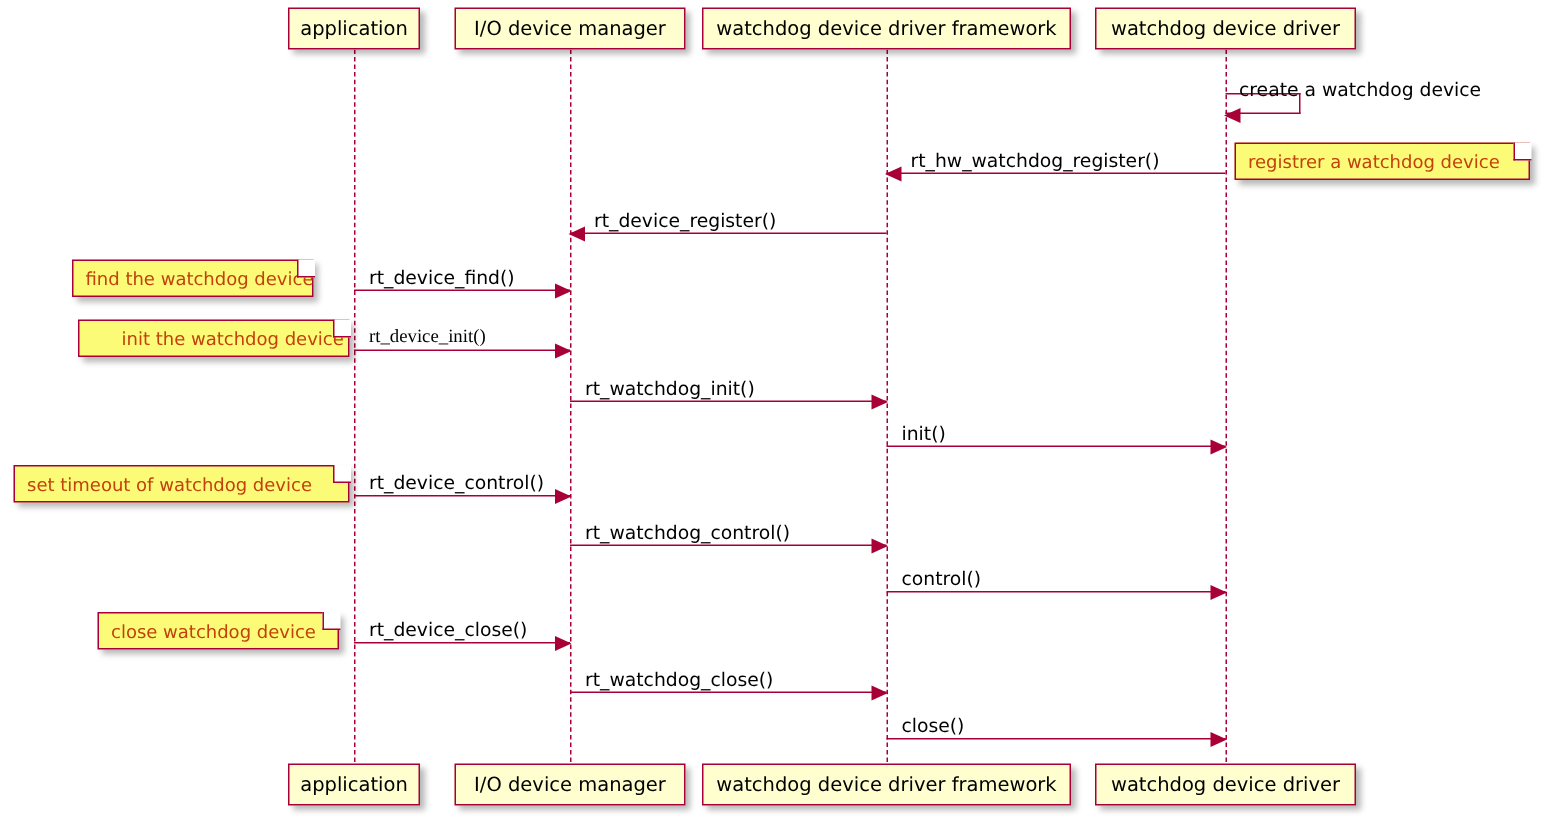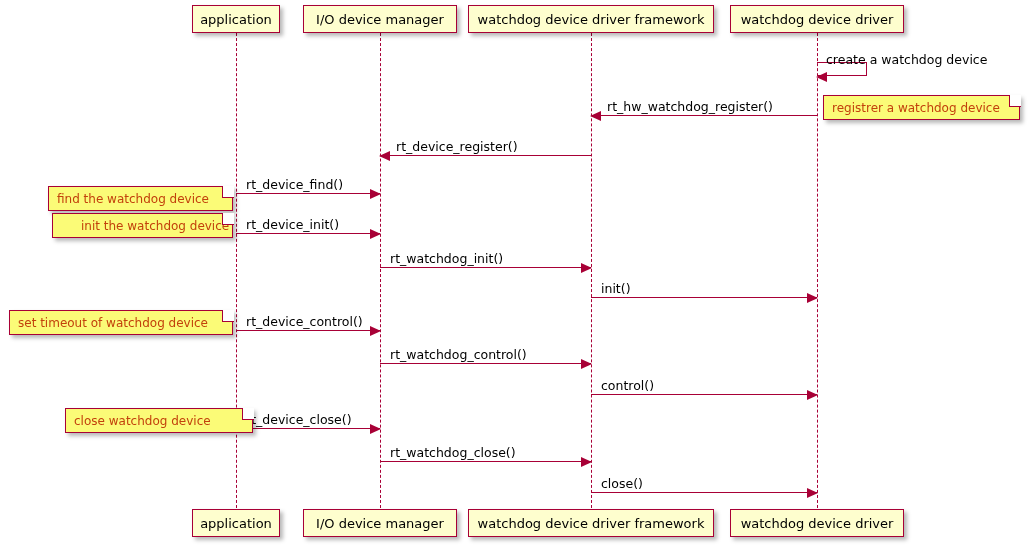--- a/index.html
+++ b/index.html
@@ -177,26 +177,26 @@
   <div class="msg left" style="left:380px; top:155px; width:211px;">
     <span class="head"></span>
   </div>
 
 
   <div class="msg-label" style="left:246px; top:177px;">rt_device_find()</div>
   <div class="msg right" style="left:236px; top:193px; width:144px;">
     <span class="head"></span>
   </div>
 
-  <div class="note" style="left:48px; top:186px; width:185px; height:25px;">
+  <div class="note" style="left:48px; top:173px; width:161px; height:25px;">
     <span>find the watchdog device</span>
     <span class="fold"></span>
   </div>
 
-  <div class="msg-label" style="left:246px; top:217px;">rt_device_init()</div>
+  <div class="msg-label" style="left:246px; top:217px;font-family:Liberation Serif, serif;">rt_device_init()</div>
   <div class="msg right" style="left:236px; top:233px; width:144px;">
     <span class="head"></span>
   </div>
 
   <div class="note" style="left:52px; top:213px; width:181px; height:25px;padding-left:28px;">
     <span>init the watchdog device</span>
     <span class="fold"></span>
   </div>
 
   <div class="msg-label" style="left:390px; top:251px;">rt_watchdog_init()</div>
@@ -227,21 +227,21 @@
   <div class="msg-label" style="left:601px; top:378px;">control()</div>
   <div class="msg right" style="left:591px; top:394px; width:226px;">
     <span class="head"></span>
   </div>
 
   <div class="msg-label" style="left:246px; top:412px;">rt_device_close()</div>
   <div class="msg right" style="left:236px; top:428px; width:144px;">
     <span class="head"></span>
   </div>
 
-  <div class="note" style="left:65px; top:408px; width:188px; height:25px;">
+  <div class="note" style="left:65px; top:408px; width:161px; height:25px;">
     <span>close watchdog device</span>
     <span class="fold"></span>
   </div>
 
   <div class="msg-label" style="left:390px; top:445px;">rt_watchdog_close()</div>
   <div class="msg right" style="left:380px; top:461px; width:211px;">
     <span class="head"></span>
   </div>
 
   <div class="msg-label" style="left:601px; top:476px;">close()</div>

